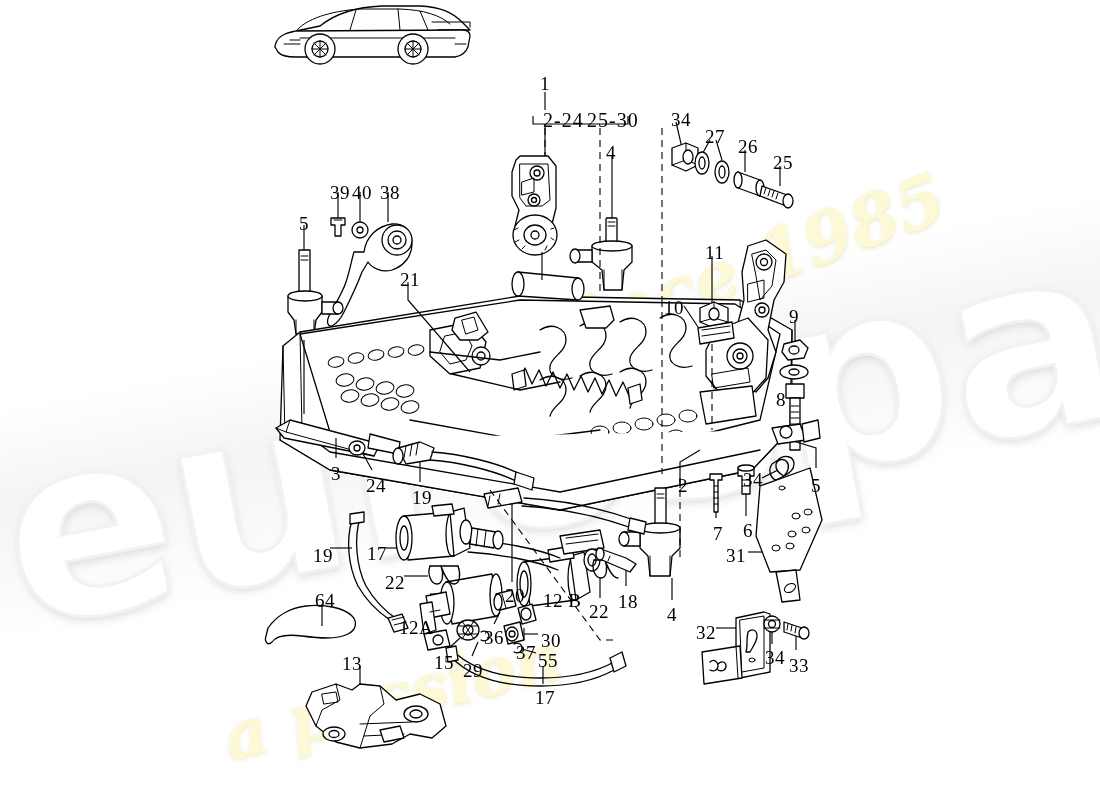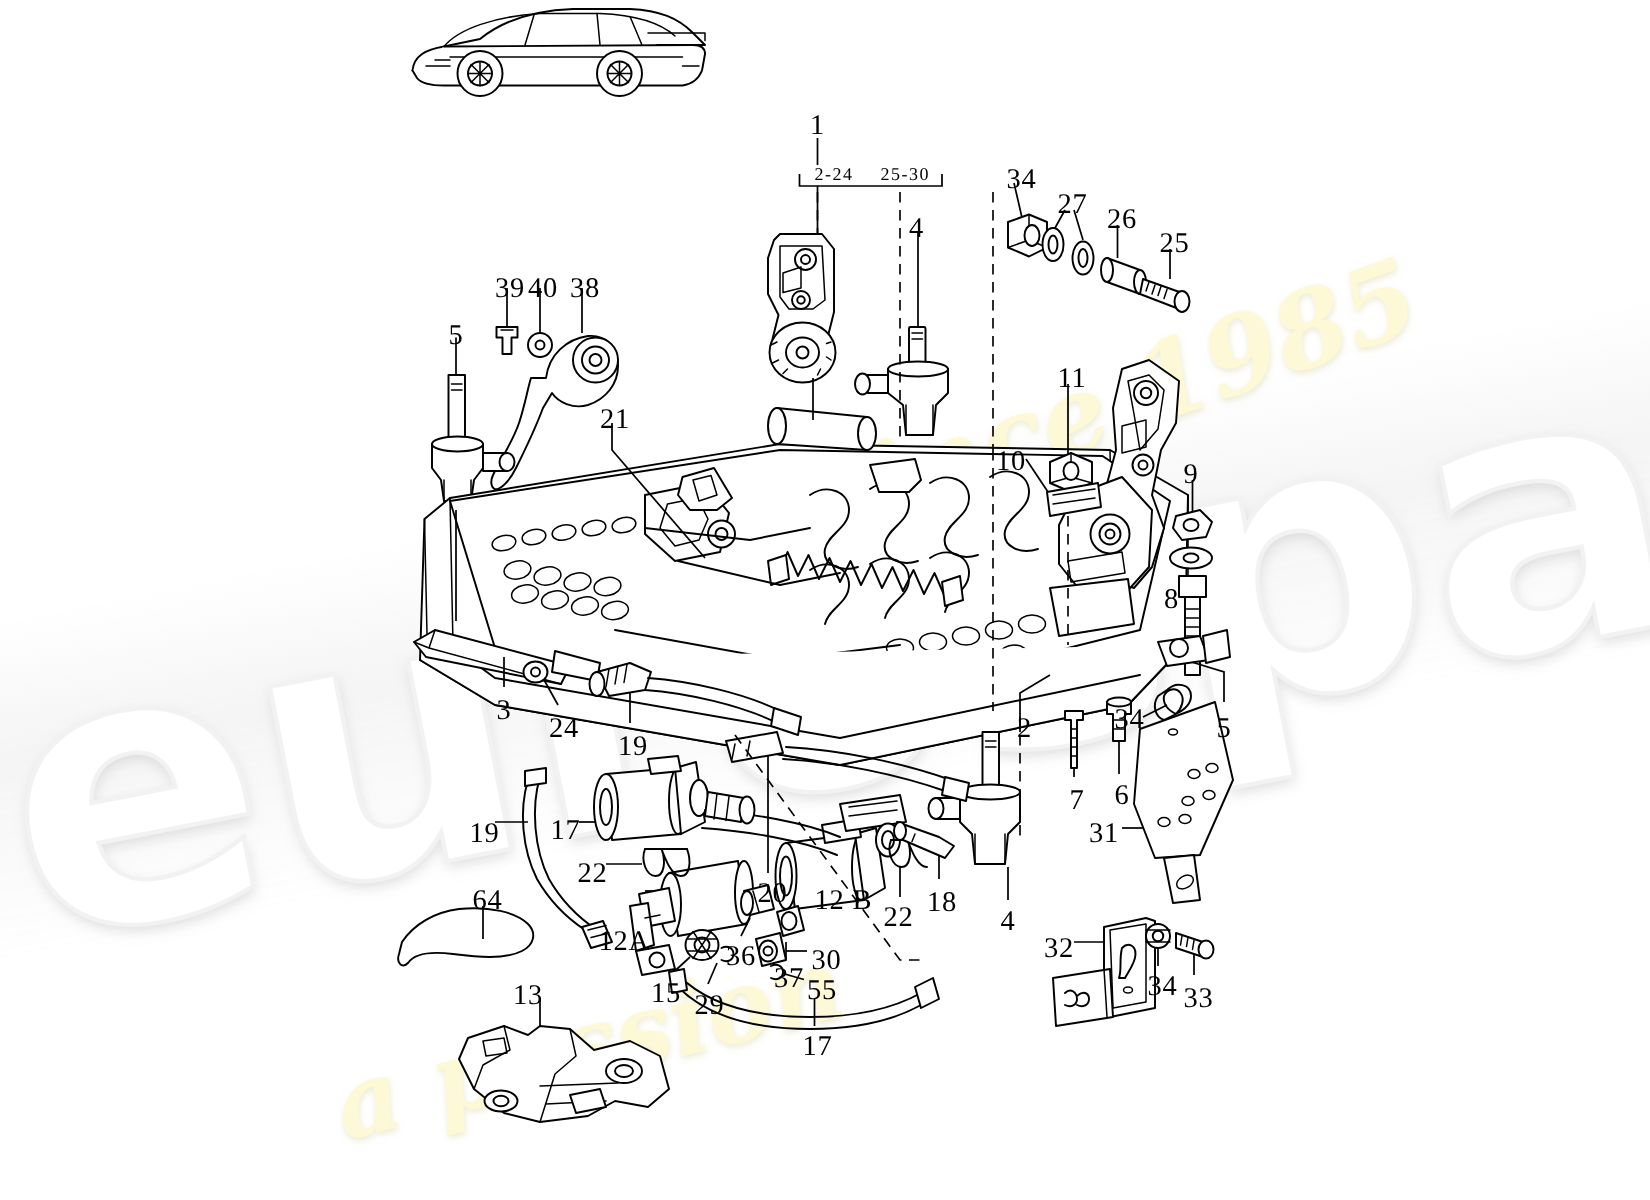--- a/index.html
+++ b/index.html
@@ -49,21 +49,21 @@
 
   
   .lbl{
     position:absolute;z-index:6;
     font-family:"Liberation Serif",serif;
     font-size:19px;color:#000;
     letter-spacing:.5px;
     white-space:nowrap;
     line-height:1;
   }
-  .lbl.range{font-size:12px;letter-spacing:1px;}
+  .lbl.range{font-size:20px;letter-spacing:1px;}
 </style>
 </head>
 <body>
 
 <div id="page">
 
   <div id="watermark">
     <div class="wm-band"></div>
     <div class="wm-word wm-main">eurospares</div>
     <div class="wm-script wm-since">since 1985</div>

